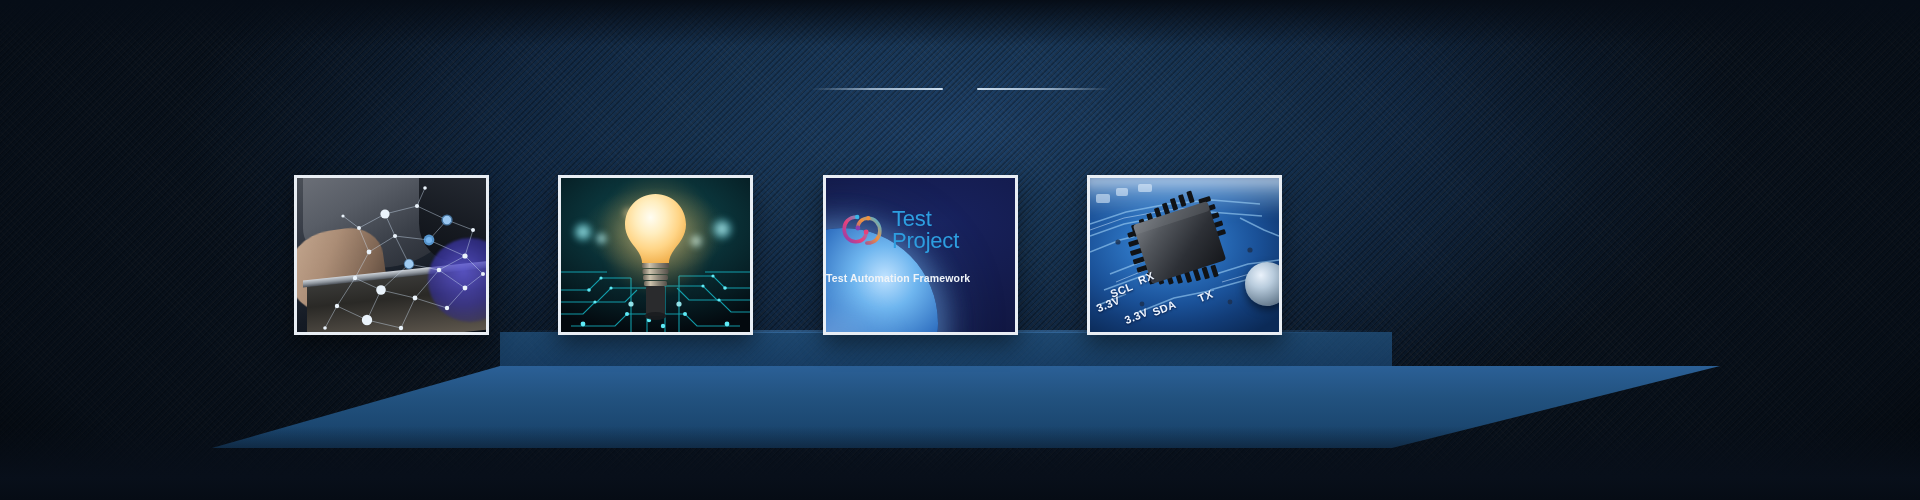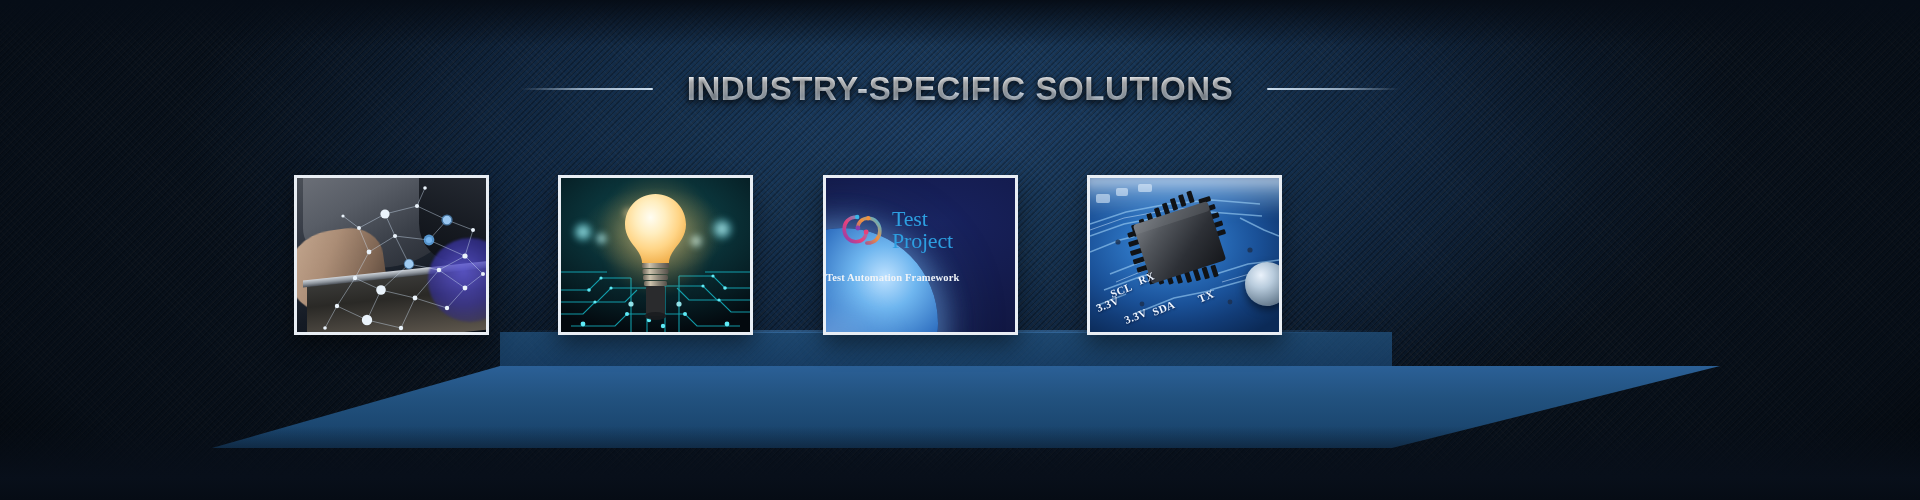--- a/index.html
+++ b/index.html
@@ -75,21 +75,21 @@
   
   .panels{position:absolute;left:0;top:0;width:1920px;height:500px;}
   .panel{
     position:absolute;top:175px;width:189px;height:154px;
     border:3px solid #e9eef4;
     box-sizing:content-box;
     overflow:hidden;
     box-shadow:0 10px 22px rgba(0,0,0,.45);
     background:#0a1220;
   }
-  .panel .inner{position:absolute;inset:0;overflow:hidden;font-family:Liberation Serif, serif;}
+  .panel .inner{position:absolute;inset:0;overflow:hidden;}
   .p1{left:294px;}
   .p2{left:558px;}
   .p3{left:823px;}
   .p4{left:1087px;}
 
   
   .tp-card{
     position:absolute;inset:0;
     background:radial-gradient(ellipse 150% 110% at 62% 28%, #18225e 0%, #131a4a 48%, #0e1338 100%);
   }
@@ -220,21 +220,20 @@
         </linearGradient>
       </defs>
       <polygon points="212,148 1392,148 1720,66 500,66" fill="url(#plat)"></polygon>
       <polygon points="500,66 1392,66 1392,32 500,32" fill="url(#platTop)" opacity=".75"></polygon>
       <rect x="500" y="30" width="892" height="3" fill="url(#platEdge)"></rect>
     </svg>
   </div>
 
   <div class="title-row">
     <div class="rule left"></div>
-    <div class="title">INDUSTRY-SPECIFIC SOLUTIONS</div>
     <div class="rule right"></div>
   </div>
 
   <div class="panels">
 
     <div class="panel p1">
       <div class="inner">
         <div class="n-bg"></div>
         <div class="n-person"></div>
         <div class="n-darksuit"></div>

